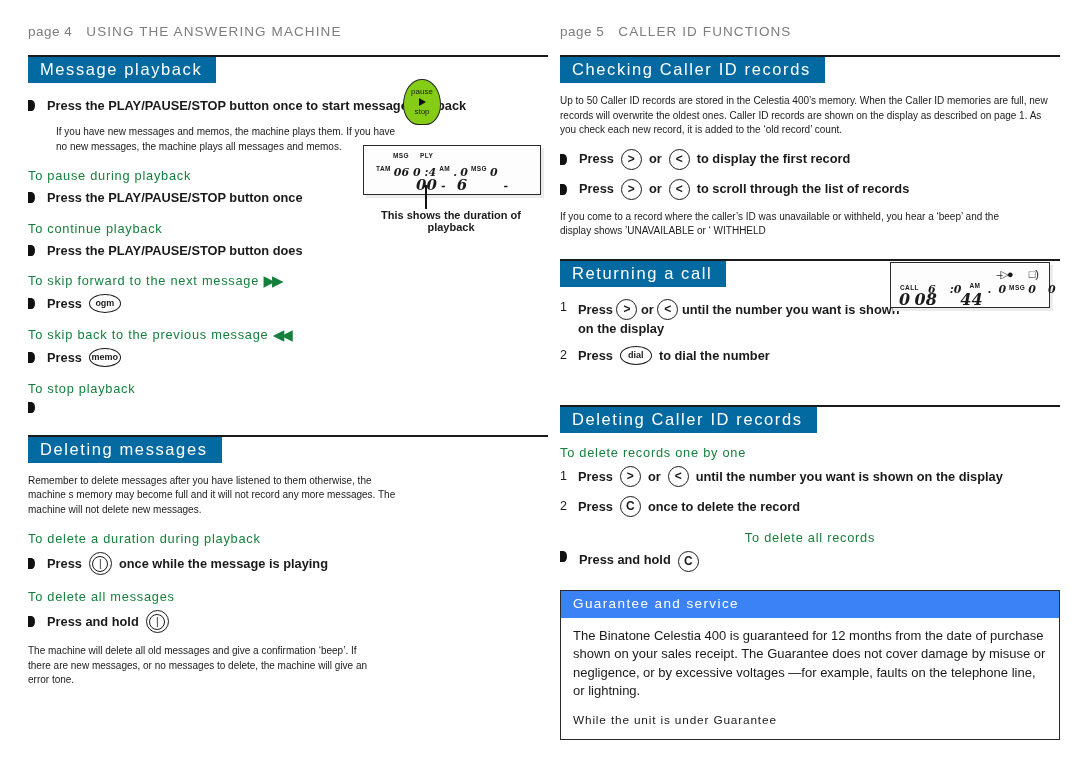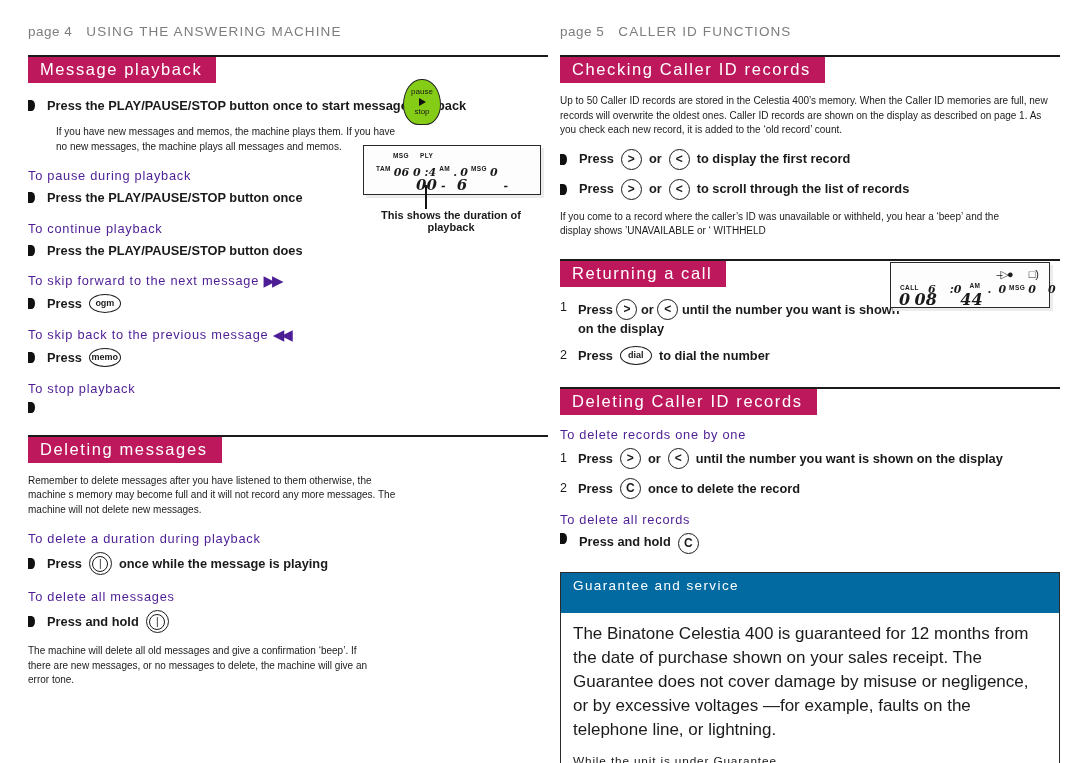--- a/index.html
+++ b/index.html
@@ -22,30 +22,30 @@
     padding-top:24px;
   }
   .runhead .pg{letter-spacing:.5px;}
   .runhead .ttl{letter-spacing:1.1px;}
 
   
   .sec{margin-top:16px;}
   .sec-rule{height:2px;background:#1a1a1a;width:100%;}
   .sec-bar{
     display:inline-block;
-    background:#be185d;color:#ffffff;
+    background:#0369a1;color:#ffffff;
     font-size:16.5px;letter-spacing:1.6px;
     padding:3px 14px 4px 12px;
     white-space:nowrap;
   }
   .sec-head{display:flex;align-items:flex-end;gap:22px;}
 
   
   p.body{font-size:10px;line-height:1.45;margin:11px 0 0 0;color:#1a1a1a;}
-  .subhead{font-size:12.8px;letter-spacing:.75px;margin:14px 0 4px 0;color:#4c1d95;}
+  .subhead{font-size:12.8px;letter-spacing:.75px;margin:14px 0 4px 0;color:#15803d;}
 
   
   .act{display:flex;align-items:center;gap:7px;font-size:12.8px;font-weight:bold;margin:6px 0 0 0;line-height:1.35;}
   .act .num{font-weight:normal;width:11px;display:inline-block;font-size:12.5px;}
   .bulletglyph{
     display:inline-block;width:7px;height:11px;flex:0 0 auto;
     background:#111;
     border-radius:0 50% 50% 0 / 0 50% 50% 0;
     margin-right:5px;
   }
@@ -94,25 +94,25 @@
   .lcd-row{position:absolute;white-space:nowrap;}
   .lcd-dig{font-family:"DejaVu Serif", serif;font-style:italic;font-weight:bold;}
   .lcd-cap{
     font-size:11px;font-weight:bold;text-align:center;
   }
   .leader{position:absolute;width:2px;background:#111;}
 
   
   .gbox{border:1.4px solid #2a2a2a;margin-top:18px;}
   .gbox-head{
-    background:#0369a1;color:#fff;font-size:13.5px;letter-spacing:1.4px;
-    padding:5px 0 20px 12px;
+    background:#3b82f6;color:#fff;font-size:13.5px;letter-spacing:1.4px;
+    padding:5px 0 7px 12px;
   }
   .gbox-body{padding:9px 12px 12px 12px;}
-  .gbox-body p{font-size:17px;line-height:1.42;margin:9px 0 12px 0;}
+  .gbox-body p{font-size:13px;line-height:1.42;margin:9px 0 12px 0;}
   .gbox-body p:first-child{margin-top:0;}
   .g-sub{font-size:11.8px;letter-spacing:.85px;margin:10px 0 0 0;}
 </style>
 </head>
 <body>
 
 <div class="page">
 
   <div class="col col-left">
 
@@ -286,21 +286,21 @@
         </div>
       </div>
       <div class="act" style="margin-top:9px;">
         <span class="num">2</span>
         <span class="txt">Press</span>
         <span class="key key-oval">dial</span>
         <span class="txt">to dial the number</span>
       </div>
     </div>
 
-    <div class="sec" style="margin-top:22px;">
+    <div class="sec" style="margin-top:40px;">
       <div class="sec-rule"></div>
       <div class="sec-head">
         <span class="sec-bar">Deleting Caller ID records</span>
       </div>
 
       <div class="subhead" style="margin-top:12px;">To delete records one by one</div>
       <div class="act">
         <span class="num">1</span>
         <span class="txt">Press</span>
         <span class="key key-circ">&gt;</span>
@@ -308,21 +308,21 @@
         <span class="key key-circ">&lt;</span>
         <span class="txt">until the number you want is shown on the display</span>
       </div>
       <div class="act" style="margin-top:9px;">
         <span class="num">2</span>
         <span class="txt">Press</span>
         <span class="key key-circ">C</span>
         <span class="txt">once to delete the record</span>
       </div>
 
-      <div class="subhead" style="margin-top:13px;">To delete all records</div>
+      <div class="subhead" style="margin-top:13px;text-align:center;">To delete all records</div>
       <div class="act" style="align-items:flex-start;">
         <span class="bulletglyph"></span>
         <span class="txt">Press and hold</span>
         <span class="key key-circ">C</span>
       </div>
     </div>
 
     <div class="gbox">
       <div class="gbox-head">Guarantee and service</div>
       <div class="gbox-body">

